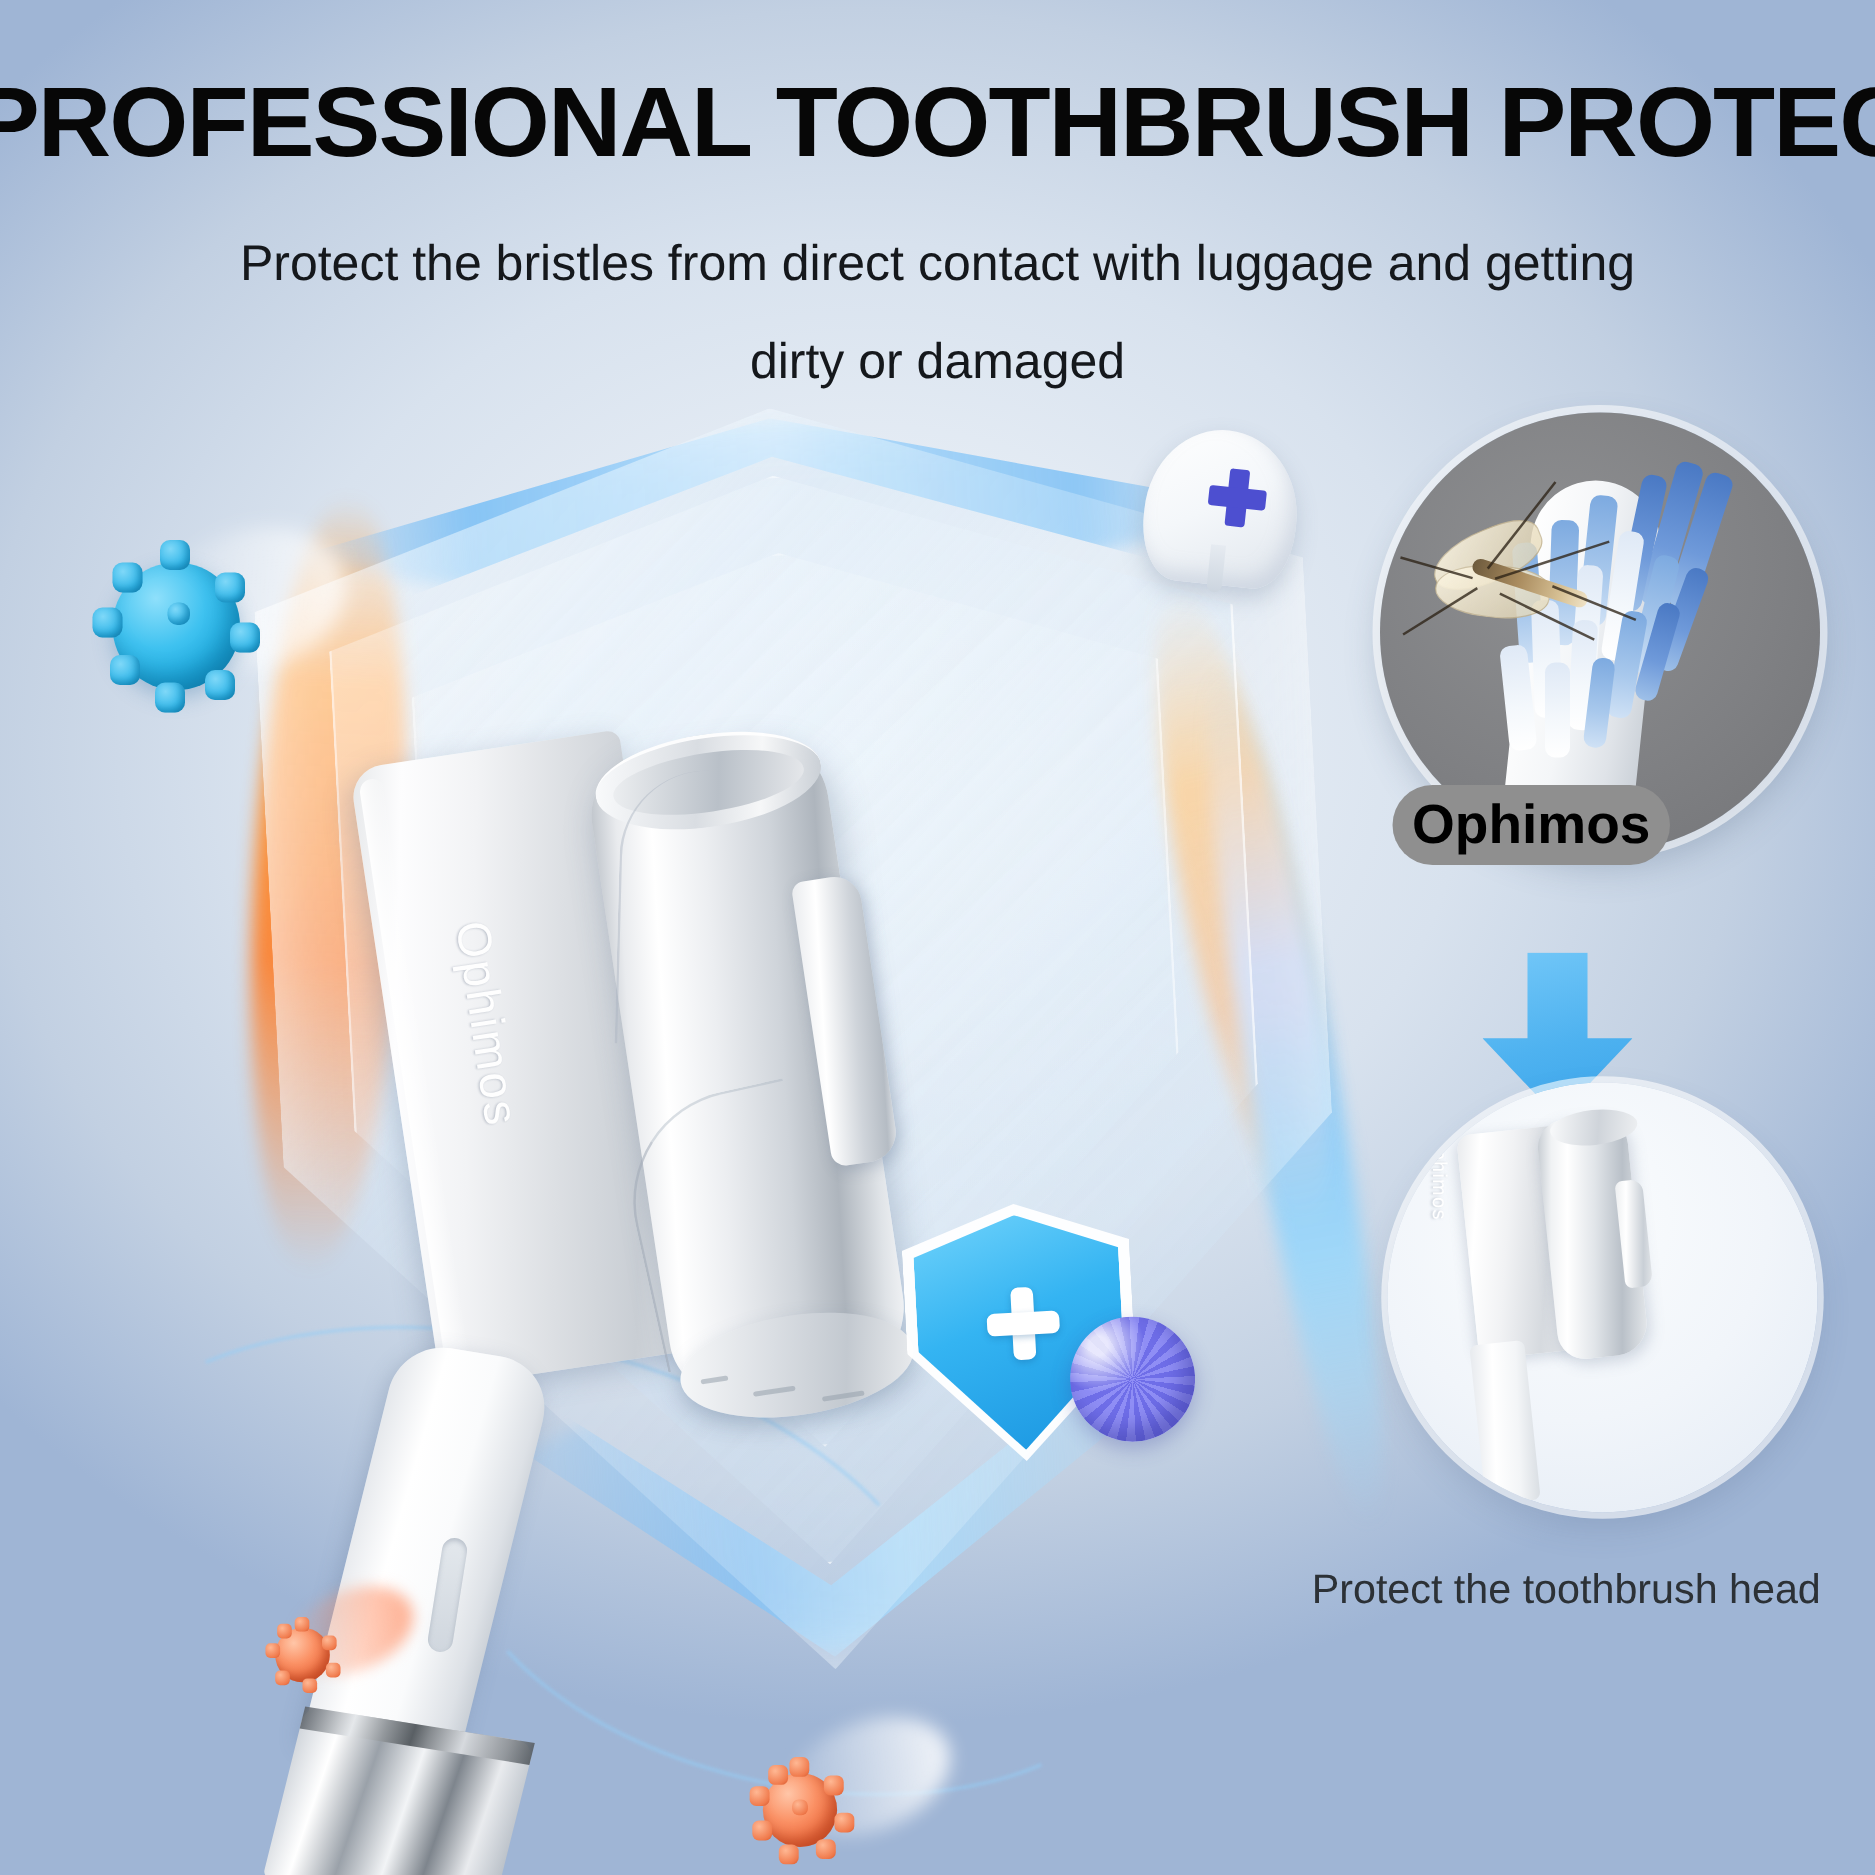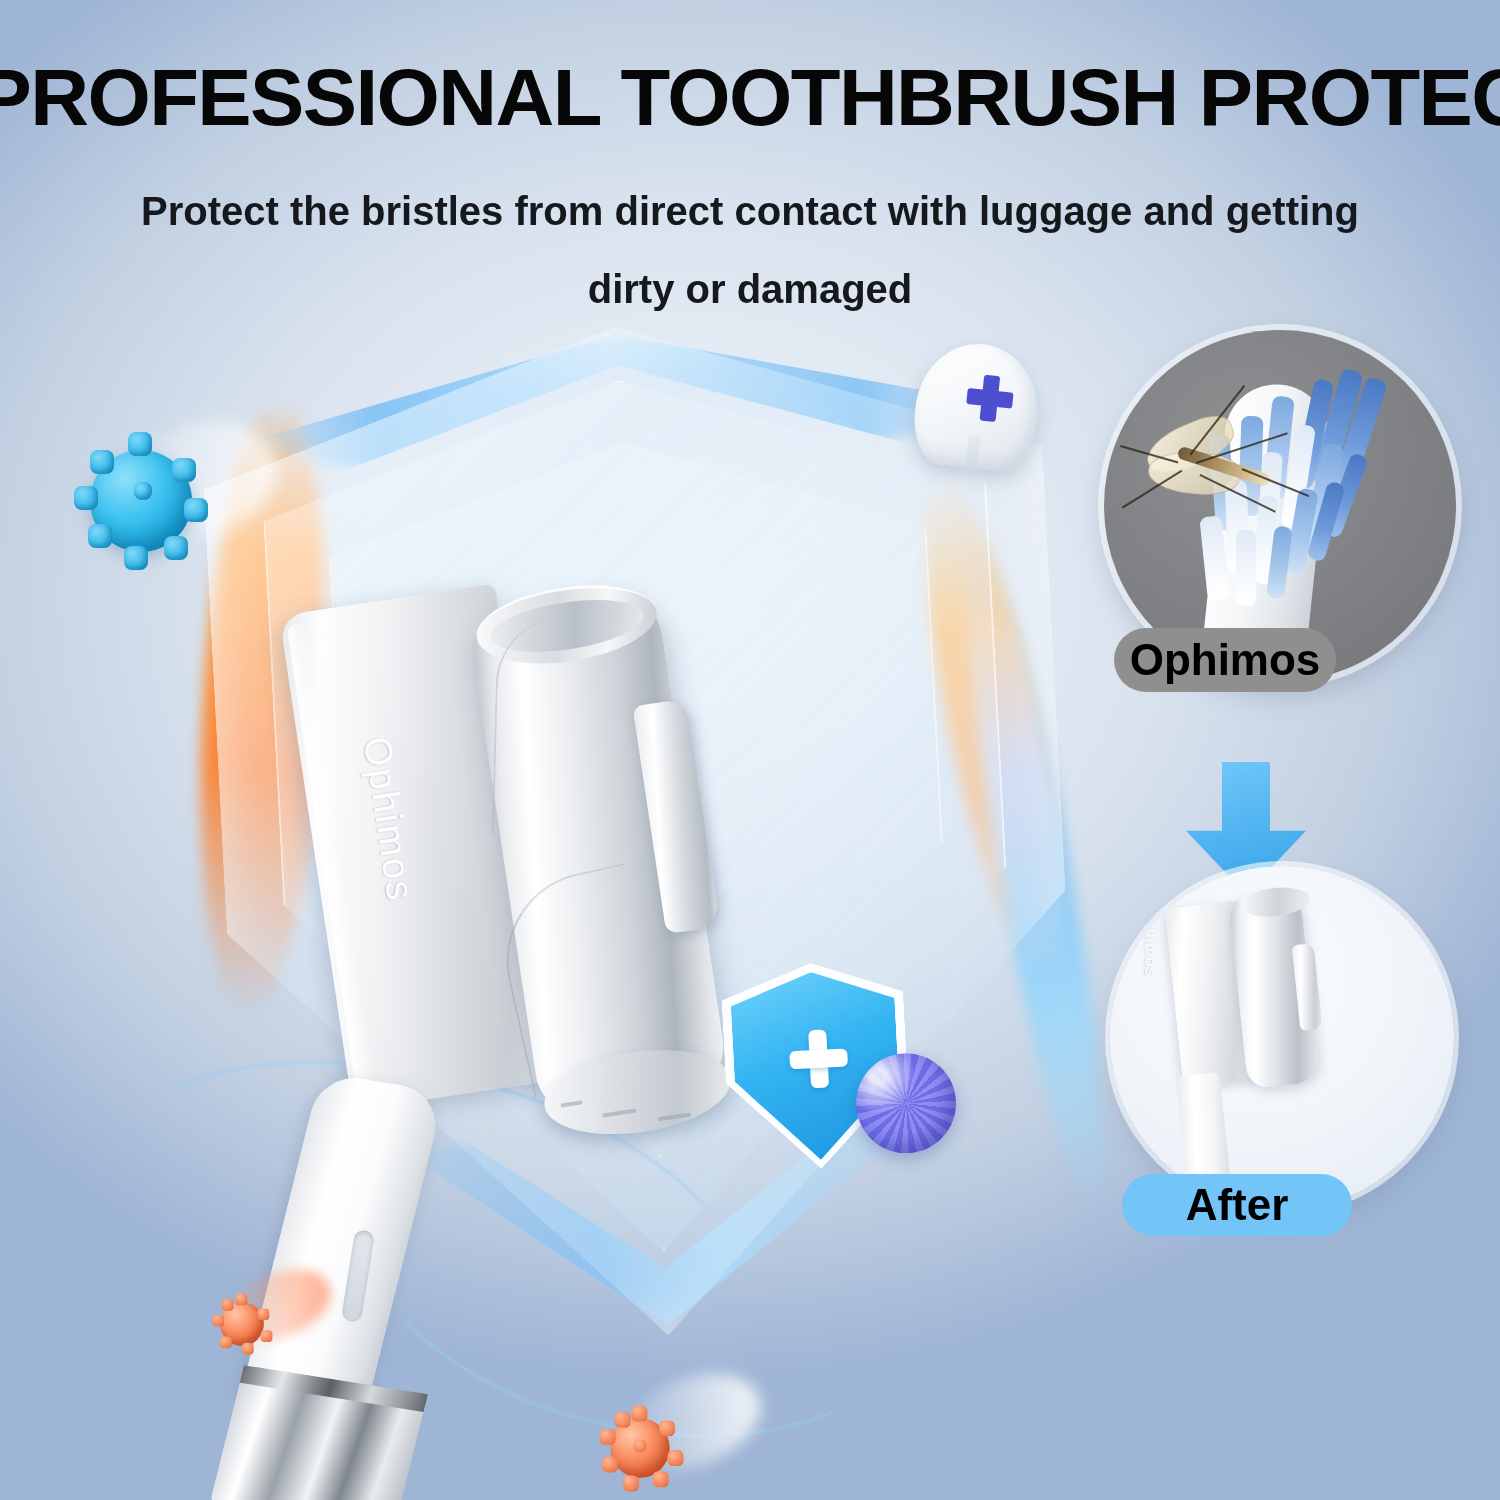--- a/index.html
+++ b/index.html
@@ -31,21 +31,21 @@
     transform:scaleX(1.03);
     white-space:nowrap;
   }
   .sub{
     position:absolute; top:172px; left:50%; transform:translateX(-50%);
     width:1220px;
     text-align:center;
     font-size:40px;
     line-height:78px;
     color:#15181c;
-    font-weight:700;
+    font-weight:400;
   }
 
   
   .shield-wrap{
     position:absolute; left:222px; top:326px;
     width:840px; height:1010px;
     transform:rotate(-3deg);
   }
   .gshield{
     position:absolute; inset:0;
@@ -588,18 +588,18 @@
   <div class="arrow"></div>
 
   <div class="circle after-circle">
     <div class="ac-cap"></div>
     <div class="ac-brand">Ophimos</div>
     <div class="ac-tube"></div>
     <div class="ac-top"></div>
     <div class="ac-clip"></div>
     <div class="ac-stick"></div>
   </div>
-  <div class="circle-label after-label">After</div>
 
   <div class="after-cap-text">
+    <div>Protect the toothbrush head</div>
   </div>
 
 </div>
 
 </body></html>

